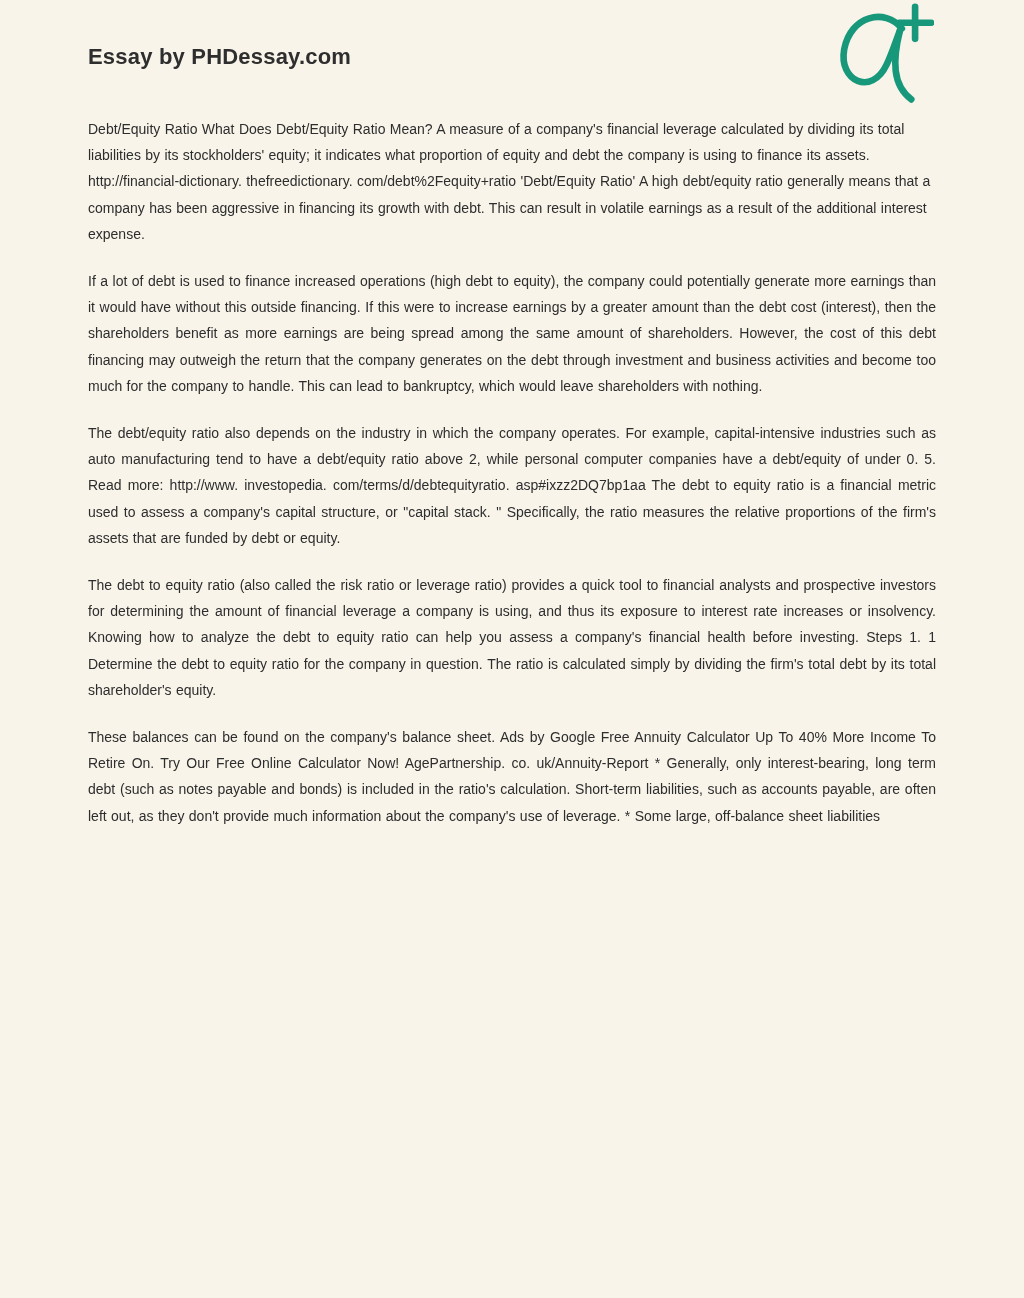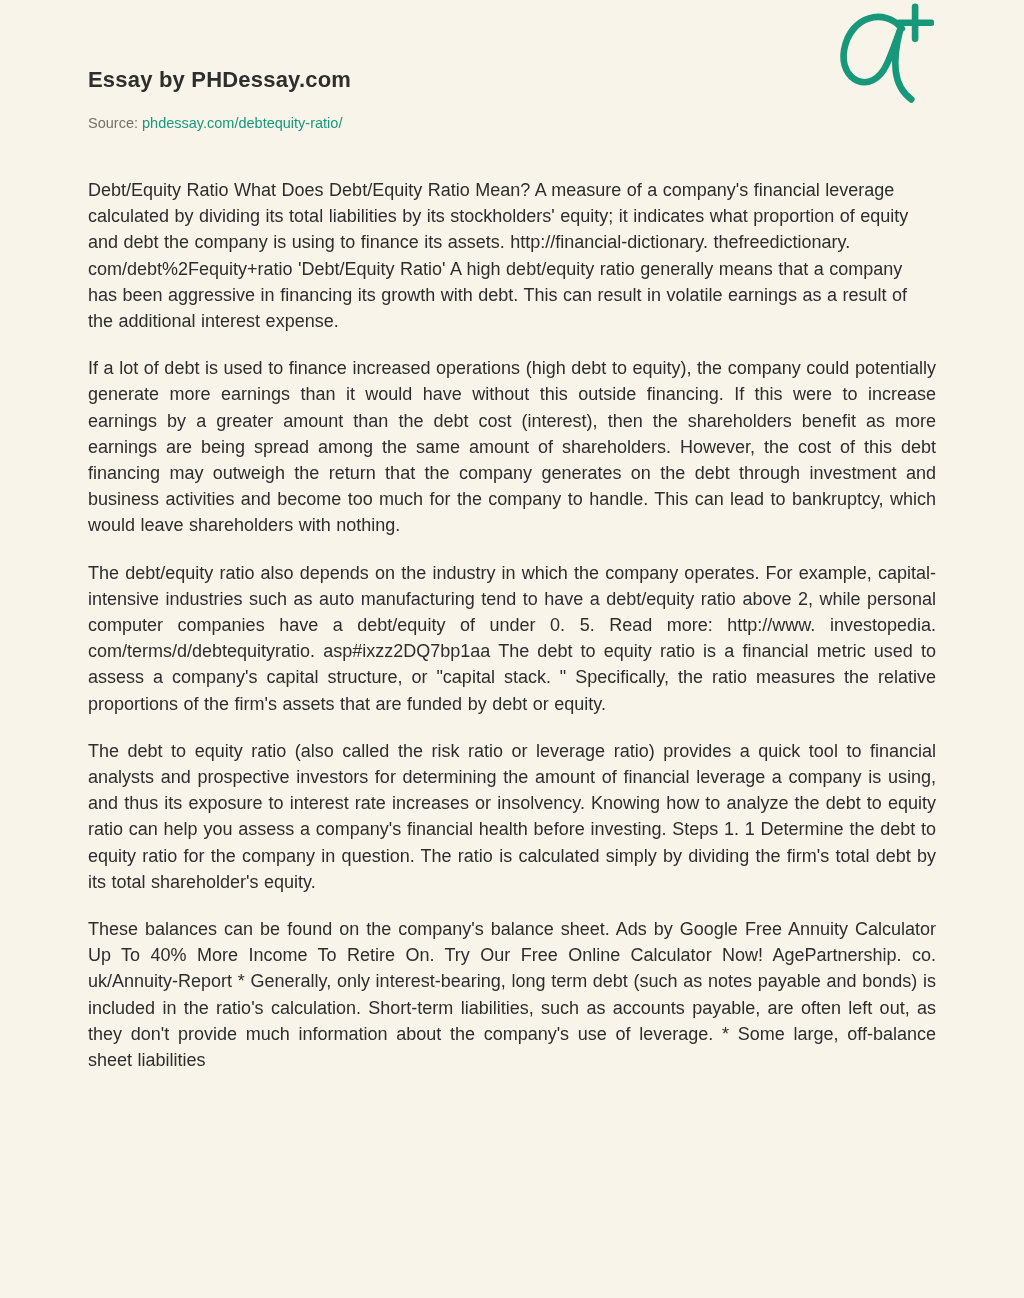--- a/index.html
+++ b/index.html
@@ -8,21 +8,21 @@
     width: 1024px;
     height: 1298px;
     background: #f8f4ea;
     position: relative;
     overflow: hidden;
     font-family: "Liberation Sans", "DejaVu Sans", sans-serif;
     color: #2d2d2d;
     padding: 0 88px;
   }
   .page-header {
-    padding-top: 67px;
+    padding-top: 44px;
     position: relative;
   }
   .brand-title {
     font-size: 22px;
     font-weight: 700;
     color: #2e2e2e;
     letter-spacing: 0.2px;
   }
   .source-line {
     margin-top: 22px;
@@ -45,41 +45,38 @@
     margin-top: 68px;
     font-size: 30px;
     font-weight: 700;
     color: #242424;
     letter-spacing: 0.2px;
   }
   .article {
     margin-top: 46px;
   }
   .article p {
-    font-size: 18px;
+    font-size: 14px;
     line-height: 26.2px;
     text-align: justify;
     margin-bottom: 21px;
     color: #2d2d2d;
     word-spacing: 0.5px;
   }
   .article p.first-paragraph {
     text-align: left;
   }
 </style>
 </head>
 <body>
 
 <div class="page">
 
   <header class="page-header">
     <div class="brand-title">Essay by PHDessay.com</div>
-    <div class="source-line">
-      <span>Source: </span><a class="source-link" href="#">phdessay.com/debtequity-ratio/</a>
-    </div>
 
     <div class="logo">
       <svg viewBox="0 0 110 110" width="104" height="104" fill="none" stroke="#18987a" stroke-width="7" stroke-linecap="round" stroke-linejoin="round">
 
         <path d="M76 28 C 58 6, 22 14, 15 50 C 9 84, 44 100, 60 66 C 66 53, 70 40, 74 30"></path>
 
         <path d="M74 30 C 66 62, 66 88, 86 103"></path>
 
         <path d="M90 5 L 90 39"></path>
         <path d="M73 22 L 107 22"></path>

